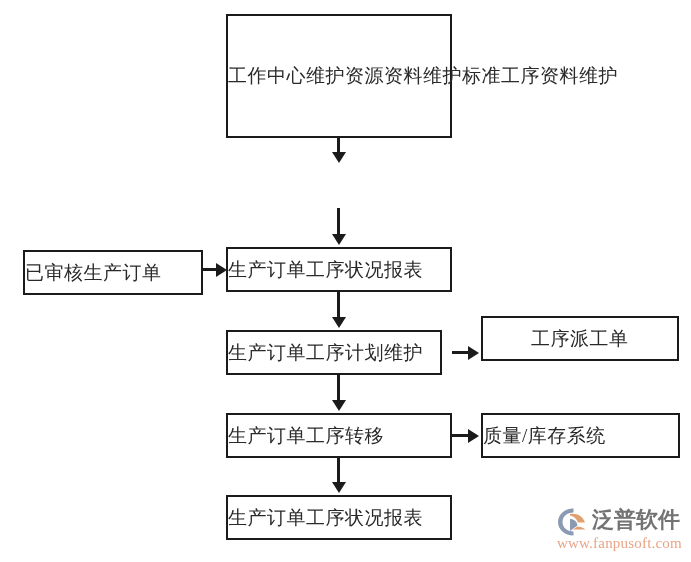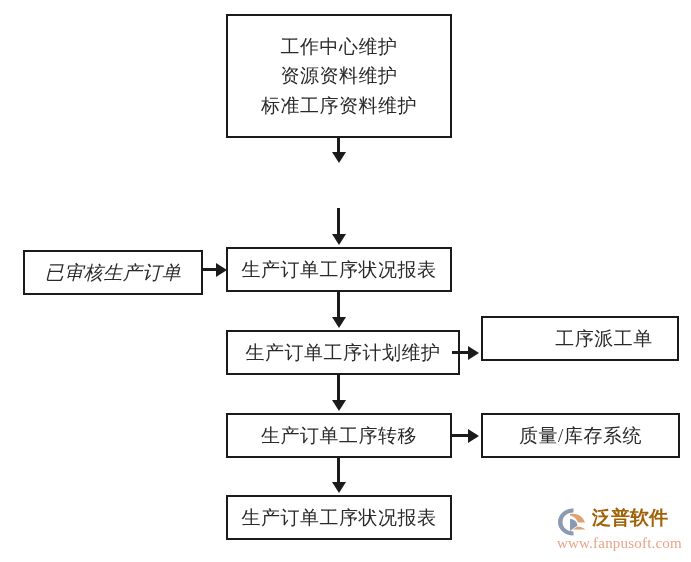--- a/index.html
+++ b/index.html
@@ -22,34 +22,32 @@
   .node {
     position: absolute;
     box-sizing: border-box;
     border: 2px solid #1b1b1b;
     background: #ffffff;
     color: #2a2a2a;
     font-size: 19px;
     line-height: 1.55;
     text-align: center;
     display: flex;
-    flex-direction: column;
     align-items: center;
-    justify-content: center;
     letter-spacing: 0.5px;
     white-space: nowrap;
   }
   .node .line { display: block; }
 
   
   #node-basic-data   { left: 226px; top: 14px;  width: 226px; height: 124px; }
   #node-routing      { left: 226px; top: 163px; width: 226px; height: 45px;  }
-  #node-approved-mo  { left: 23px;  top: 250px; width: 180px; height: 45px; font-style: italic;  }
+  #node-approved-mo  { left: 23px;  top: 250px; width: 180px; height: 45px;  }
   #node-plan-gen     { left: 226px; top: 247px; width: 226px; height: 45px;  }
-  #node-plan-maint   { left: 226px; top: 330px; width: 234px; height: 45px;  }
+  #node-plan-maint   { left: 226px; top: 330px; width: 216px; height: 45px;  }
   #node-dispatch     { left: 481px; top: 316px; width: 198px; height: 45px; padding-left: 48px;  }
   #node-transfer     { left: 226px; top: 413px; width: 226px; height: 45px;  }
   #node-quality-inv  { left: 481px; top: 413px; width: 199px; height: 45px;  }
   #node-status-report{ left: 226px; top: 495px; width: 226px; height: 45px;  }
 
   
   .conn { position: absolute; }
   .conn-line-v {
     position: absolute;
     width: 3px;
@@ -127,23 +125,23 @@
     left: 0px;
     top: 2px;
     width: 34px;
     height: 30px;
   }
   #watermark-brand {
     position: absolute;
     left: 36px;
     top: 0px;
     font-family: Liberation Sans, sans-serif;
-    font-size: 19px;
+    font-size: 22px;
     font-weight: bold;
-    color: #a16207;
+    color: #737373;
     letter-spacing: 0px;
     white-space: nowrap;
   }
   #watermark-url {
     position: absolute;
     left: 1px;
     top: 30px;
     font-family: "Liberation Serif", serif;
     font-size: 15px;
     font-weight: normal;

